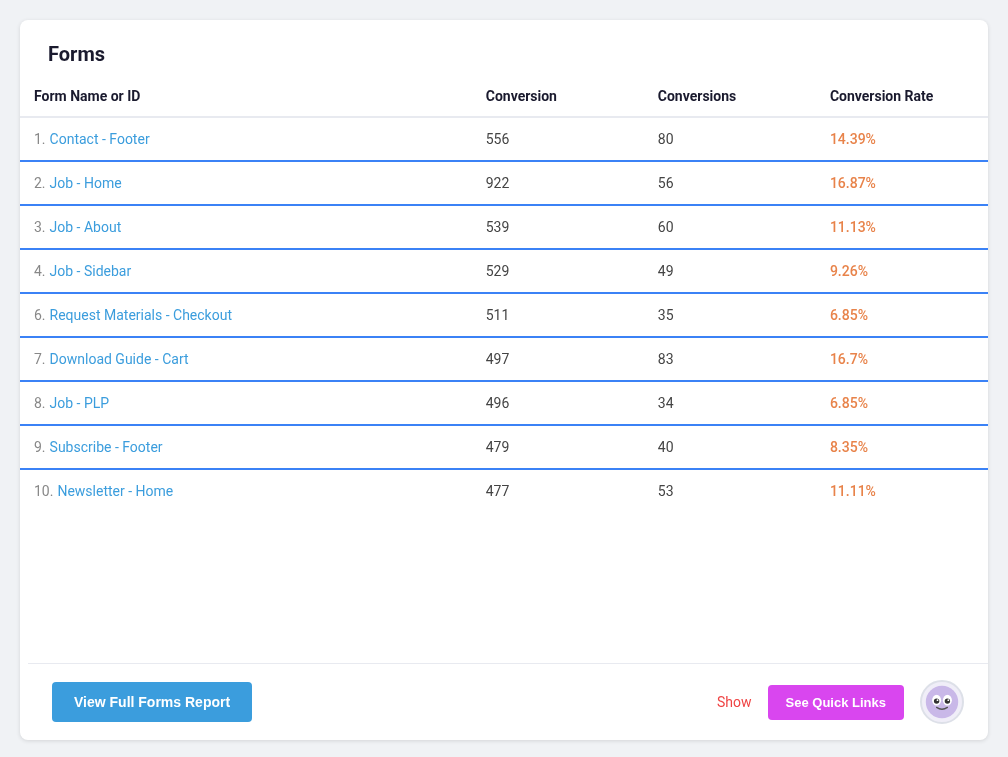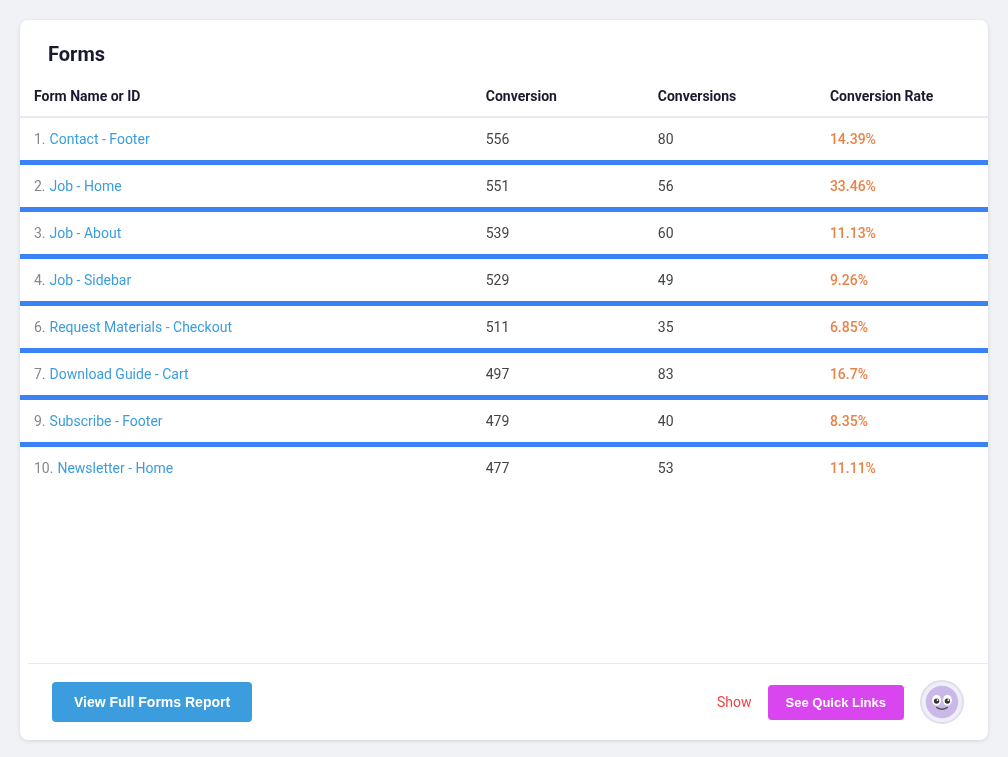--- a/index.html
+++ b/index.html
@@ -57,21 +57,21 @@
       font-weight: 700;
       color: #1a1a2e;
       border-bottom: 2px solid #e8eaf0;
     }
 
     thead tr th:not(:first-child) {
       text-align: left;
     }
 
     tbody tr {
-      border-bottom: 5px solid #3b82f6;
+      border-bottom: 2px solid #3b82f6;
     }
 
     tbody tr:last-child {
       border-bottom: none;
     }
 
     tbody tr td {
       padding: 13px 14px;
       font-size: 14px;
       color: #444;
@@ -193,23 +193,23 @@
       </thead>
       <tbody id="table-body">
       <tr>
             <td class="col-name"><span class="row-number">1.</span><a class="row-link">Contact - Footer</a></td>
             <td class="col-impressions">556</td>
             <td class="col-conversions">80</td>
             <td class="col-rate"><span class="conversion-rate">14.39%</span></td>
           </tr>
           <tr>
             <td class="col-name"><span class="row-number">2.</span><a class="row-link">Job - Home</a></td>
-            <td class="col-impressions">551</td>
+            <td class="col-impressions">922</td>
             <td class="col-conversions">56</td>
-            <td class="col-rate"><span class="conversion-rate">33.46%</span></td>
+            <td class="col-rate"><span class="conversion-rate">16.87%</span></td>
           </tr>
           <tr>
             <td class="col-name"><span class="row-number">3.</span><a class="row-link">Job - About</a></td>
             <td class="col-impressions">539</td>
             <td class="col-conversions">60</td>
             <td class="col-rate"><span class="conversion-rate">11.13%</span></td>
           </tr>
           <tr>
             <td class="col-name"><span class="row-number">4.</span><a class="row-link">Job - Sidebar</a></td>
             <td class="col-impressions">529</td>
@@ -220,20 +220,26 @@
             <td class="col-name"><span class="row-number">6.</span><a class="row-link">Request Materials - Checkout</a></td>
             <td class="col-impressions">511</td>
             <td class="col-conversions">35</td>
             <td class="col-rate"><span class="conversion-rate">6.85%</span></td>
           </tr>
           <tr>
             <td class="col-name"><span class="row-number">7.</span><a class="row-link">Download Guide - Cart</a></td>
             <td class="col-impressions">497</td>
             <td class="col-conversions">83</td>
             <td class="col-rate"><span class="conversion-rate">16.7%</span></td>
+          </tr>
+          <tr>
+            <td class="col-name"><span class="row-number">8.</span><a class="row-link">Job - PLP</a></td>
+            <td class="col-impressions">496</td>
+            <td class="col-conversions">34</td>
+            <td class="col-rate"><span class="conversion-rate">6.85%</span></td>
           </tr>
           <tr>
             <td class="col-name"><span class="row-number">9.</span><a class="row-link">Subscribe - Footer</a></td>
             <td class="col-impressions">479</td>
             <td class="col-conversions">40</td>
             <td class="col-rate"><span class="conversion-rate">8.35%</span></td>
           </tr>
           <tr>
             <td class="col-name"><span class="row-number">10.</span><a class="row-link">Newsletter - Home</a></td>
             <td class="col-impressions">477</td>

